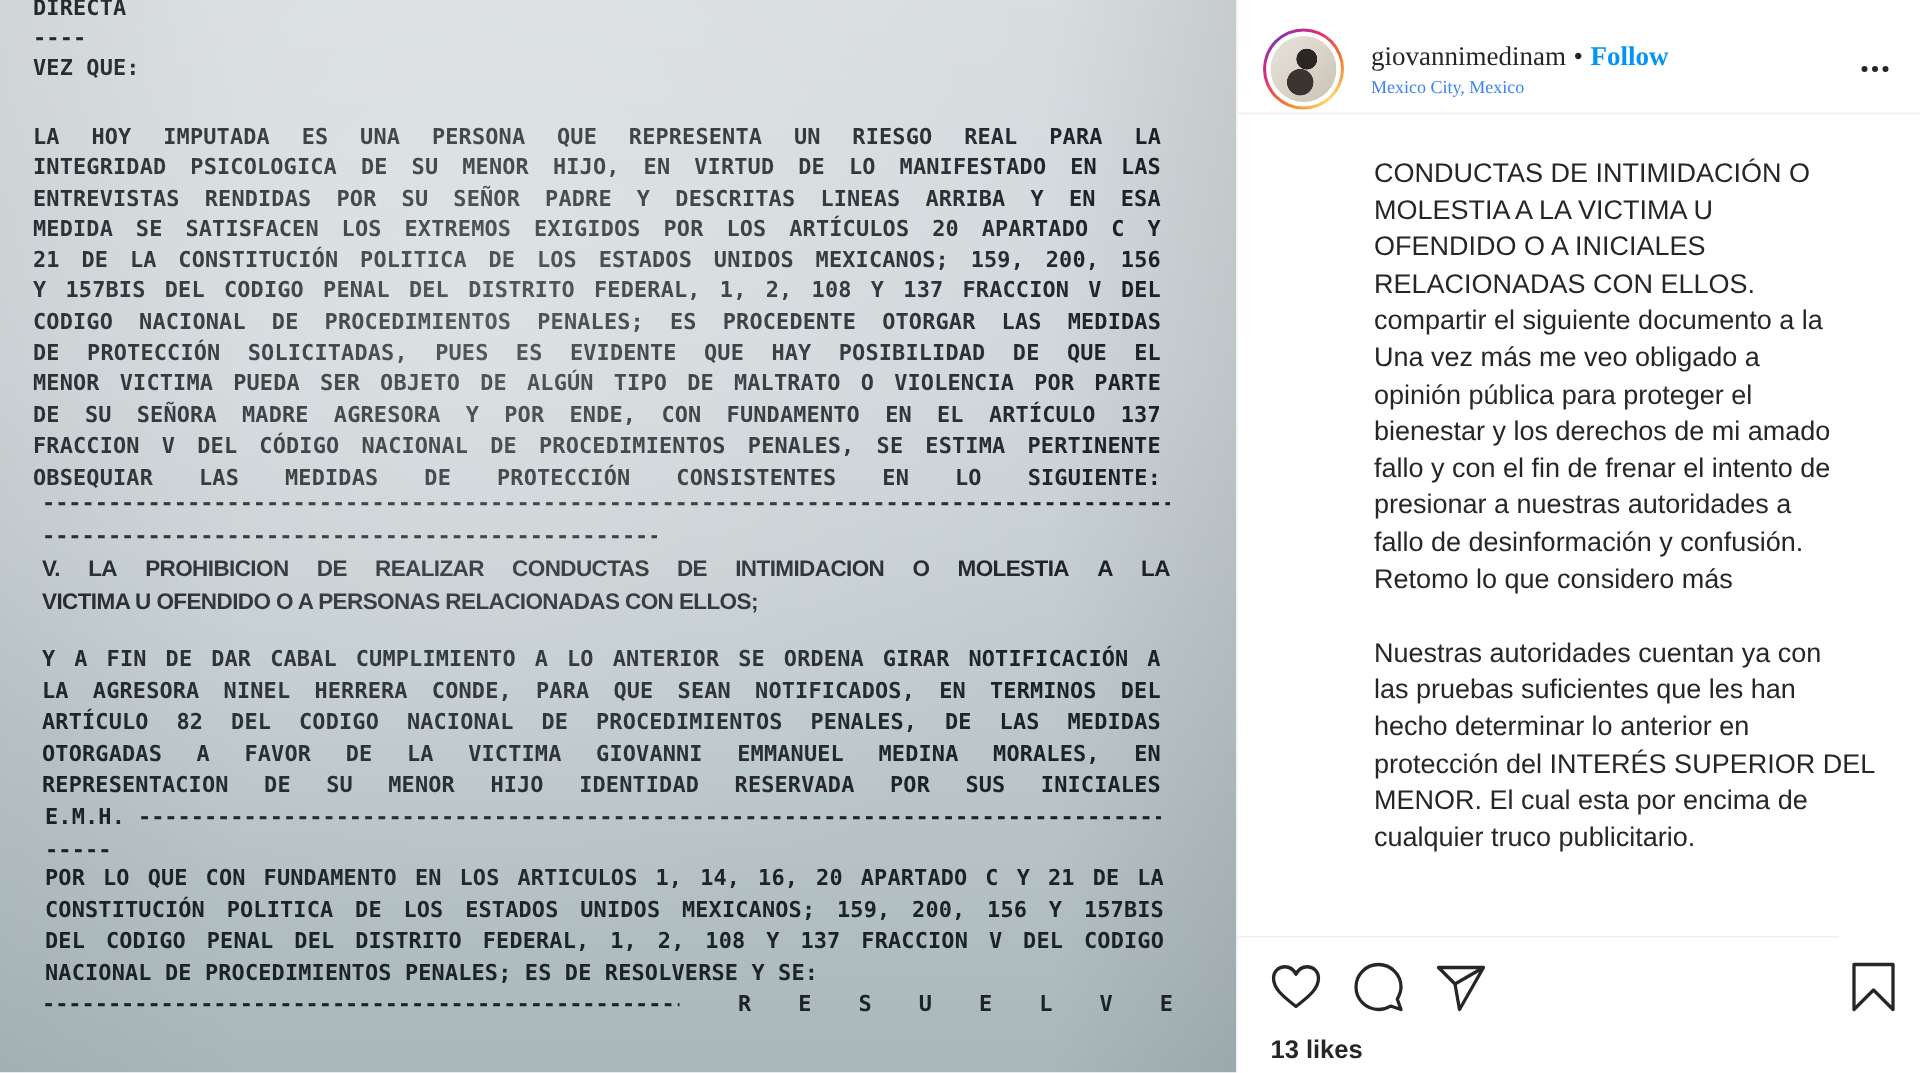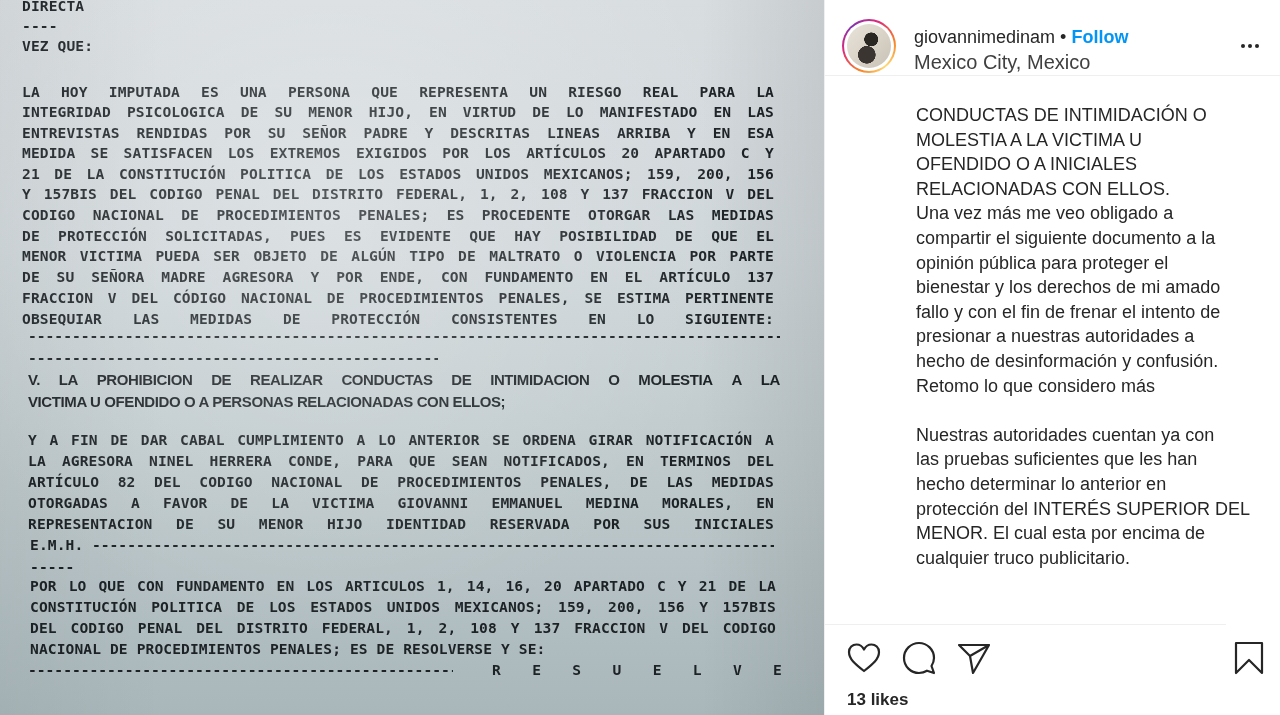--- a/index.html
+++ b/index.html
@@ -33,20 +33,21 @@
     .doc .narrow { font-family: "Liberation Sans Narrow", "Liberation Sans", sans-serif; font-stretch: condensed; letter-spacing: -0.4px; font-size: 15px; }
 
     
     .side {
       position: absolute; left: 824px; top: 0; width: 456px; height: 715px;
       background: #ffffff; border-left: 1px solid #efefef;
     }
     .header {
       position: absolute; left: 0; top: 0; width: 456px; height: 76px;
       border-bottom: 1px solid #efefef;
+      font-family: Liberation Serif, serif;
     }
     .avatar-ring {
       position: absolute; left: 17px; top: 19px; width: 54px; height: 54px; border-radius: 50%;
       background: conic-gradient(from 200deg, #f58529, #dd2a7b, #8134af, #dd2a7b, #f58529, #feda77, #f58529);
       padding: 2px;
     }
     .avatar-inner {
       width: 100%; height: 100%; border-radius: 50%; background: #fff; padding: 3px;
     }
     .avatar-img {
@@ -55,21 +56,21 @@
                   radial-gradient(circle at 45% 70%, #3a3530 0 22%, rgba(0,0,0,0) 23%),
                   linear-gradient(135deg, #e9e4da, #c9c2b6);
     }
     .user-line {
       position: absolute; left: 89px; top: 27px; font-size: 18px; color: #262626; white-space: nowrap;
     }
     .username { color: #262626; }
     .dot { color: #262626; margin: 0 5px; }
     .follow { color: #0095f6; font-weight: 600; }
     .location {
-      position: absolute; left: 89px; top: 51px; font-size: 20px; color: #404040;
+      position: absolute; left: 89px; top: 51px; font-size: 12px; color: #3b82f6;
     }
     .more {
       position: absolute; left: 413px; top: 38px; width: 24px; height: 16px;
       display: flex; gap: 3px; align-items: center; justify-content: center;
     }
     .more span { width: 4px; height: 4px; border-radius: 50%; background: #262626; display: block; }
 
     .caption {
       position: absolute; left: 91px; top: 103px; width: 340px;
       font-size: 18px; line-height: 24.6px; color: #262626;
@@ -145,27 +146,27 @@
         <span></span>
     </div>
   </div>
 
   <div class="caption">
     <div id="para1">
         <p>CONDUCTAS DE INTIMIDACIÓN O</p>
         <p>MOLESTIA A LA VICTIMA U</p>
         <p>OFENDIDO O A INICIALES</p>
         <p>RELACIONADAS CON ELLOS.</p>
+        <p>compartir el siguiente documento a la</p>
         <p>Una vez más me veo obligado a</p>
-        <p>compartir el siguiente documento a la</p>
         <p>opinión pública para proteger el</p>
         <p>bienestar y los derechos de mi amado</p>
         <p>fallo y con el fin de frenar el intento de</p>
         <p>presionar a nuestras autoridades a</p>
-        <p>hecho de desinformación y confusión.</p>
+        <p>fallo de desinformación y confusión.</p>
         <p>Retomo lo que considero más</p>
       </div>
     <div class="gap"></div>
     <div id="para2">
         <p>Nuestras autoridades cuentan ya con</p>
         <p>las pruebas suficientes que les han</p>
         <p>hecho determinar lo anterior en</p>
         <p>protección del INTERÉS SUPERIOR DEL</p>
         <p>MENOR. El cual esta por encima de</p>
         <p>cualquier truco publicitario.</p>

